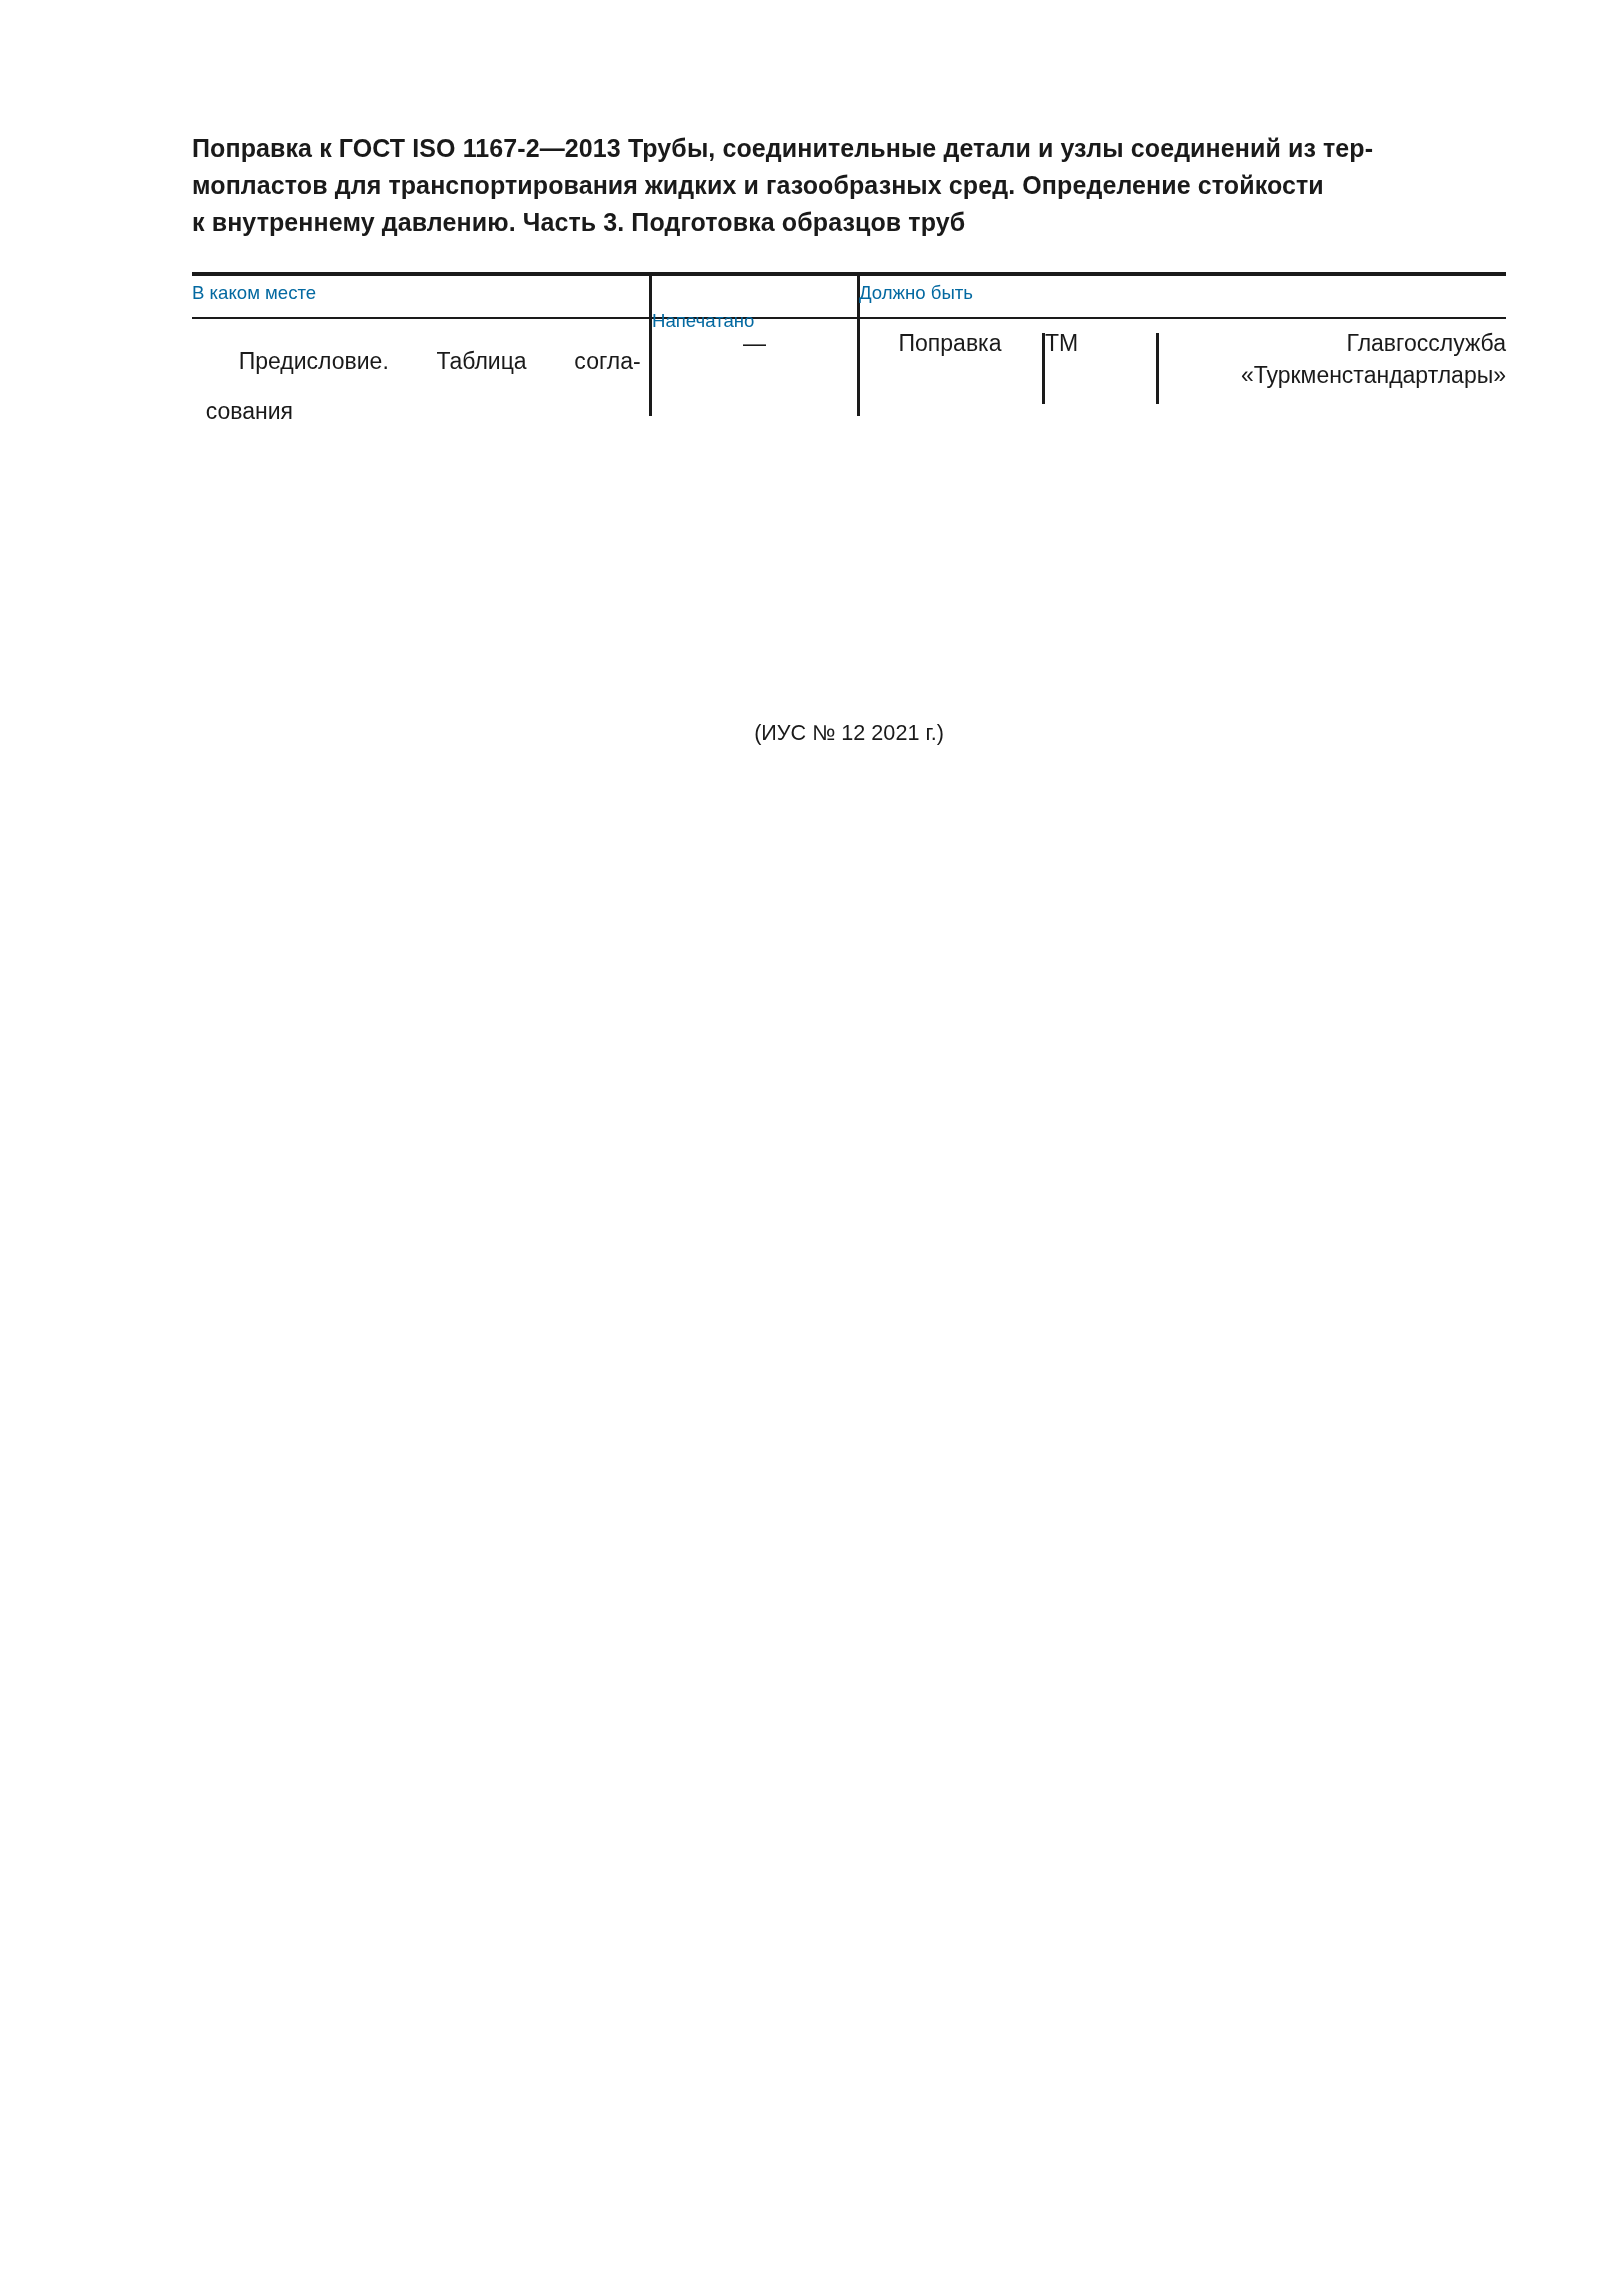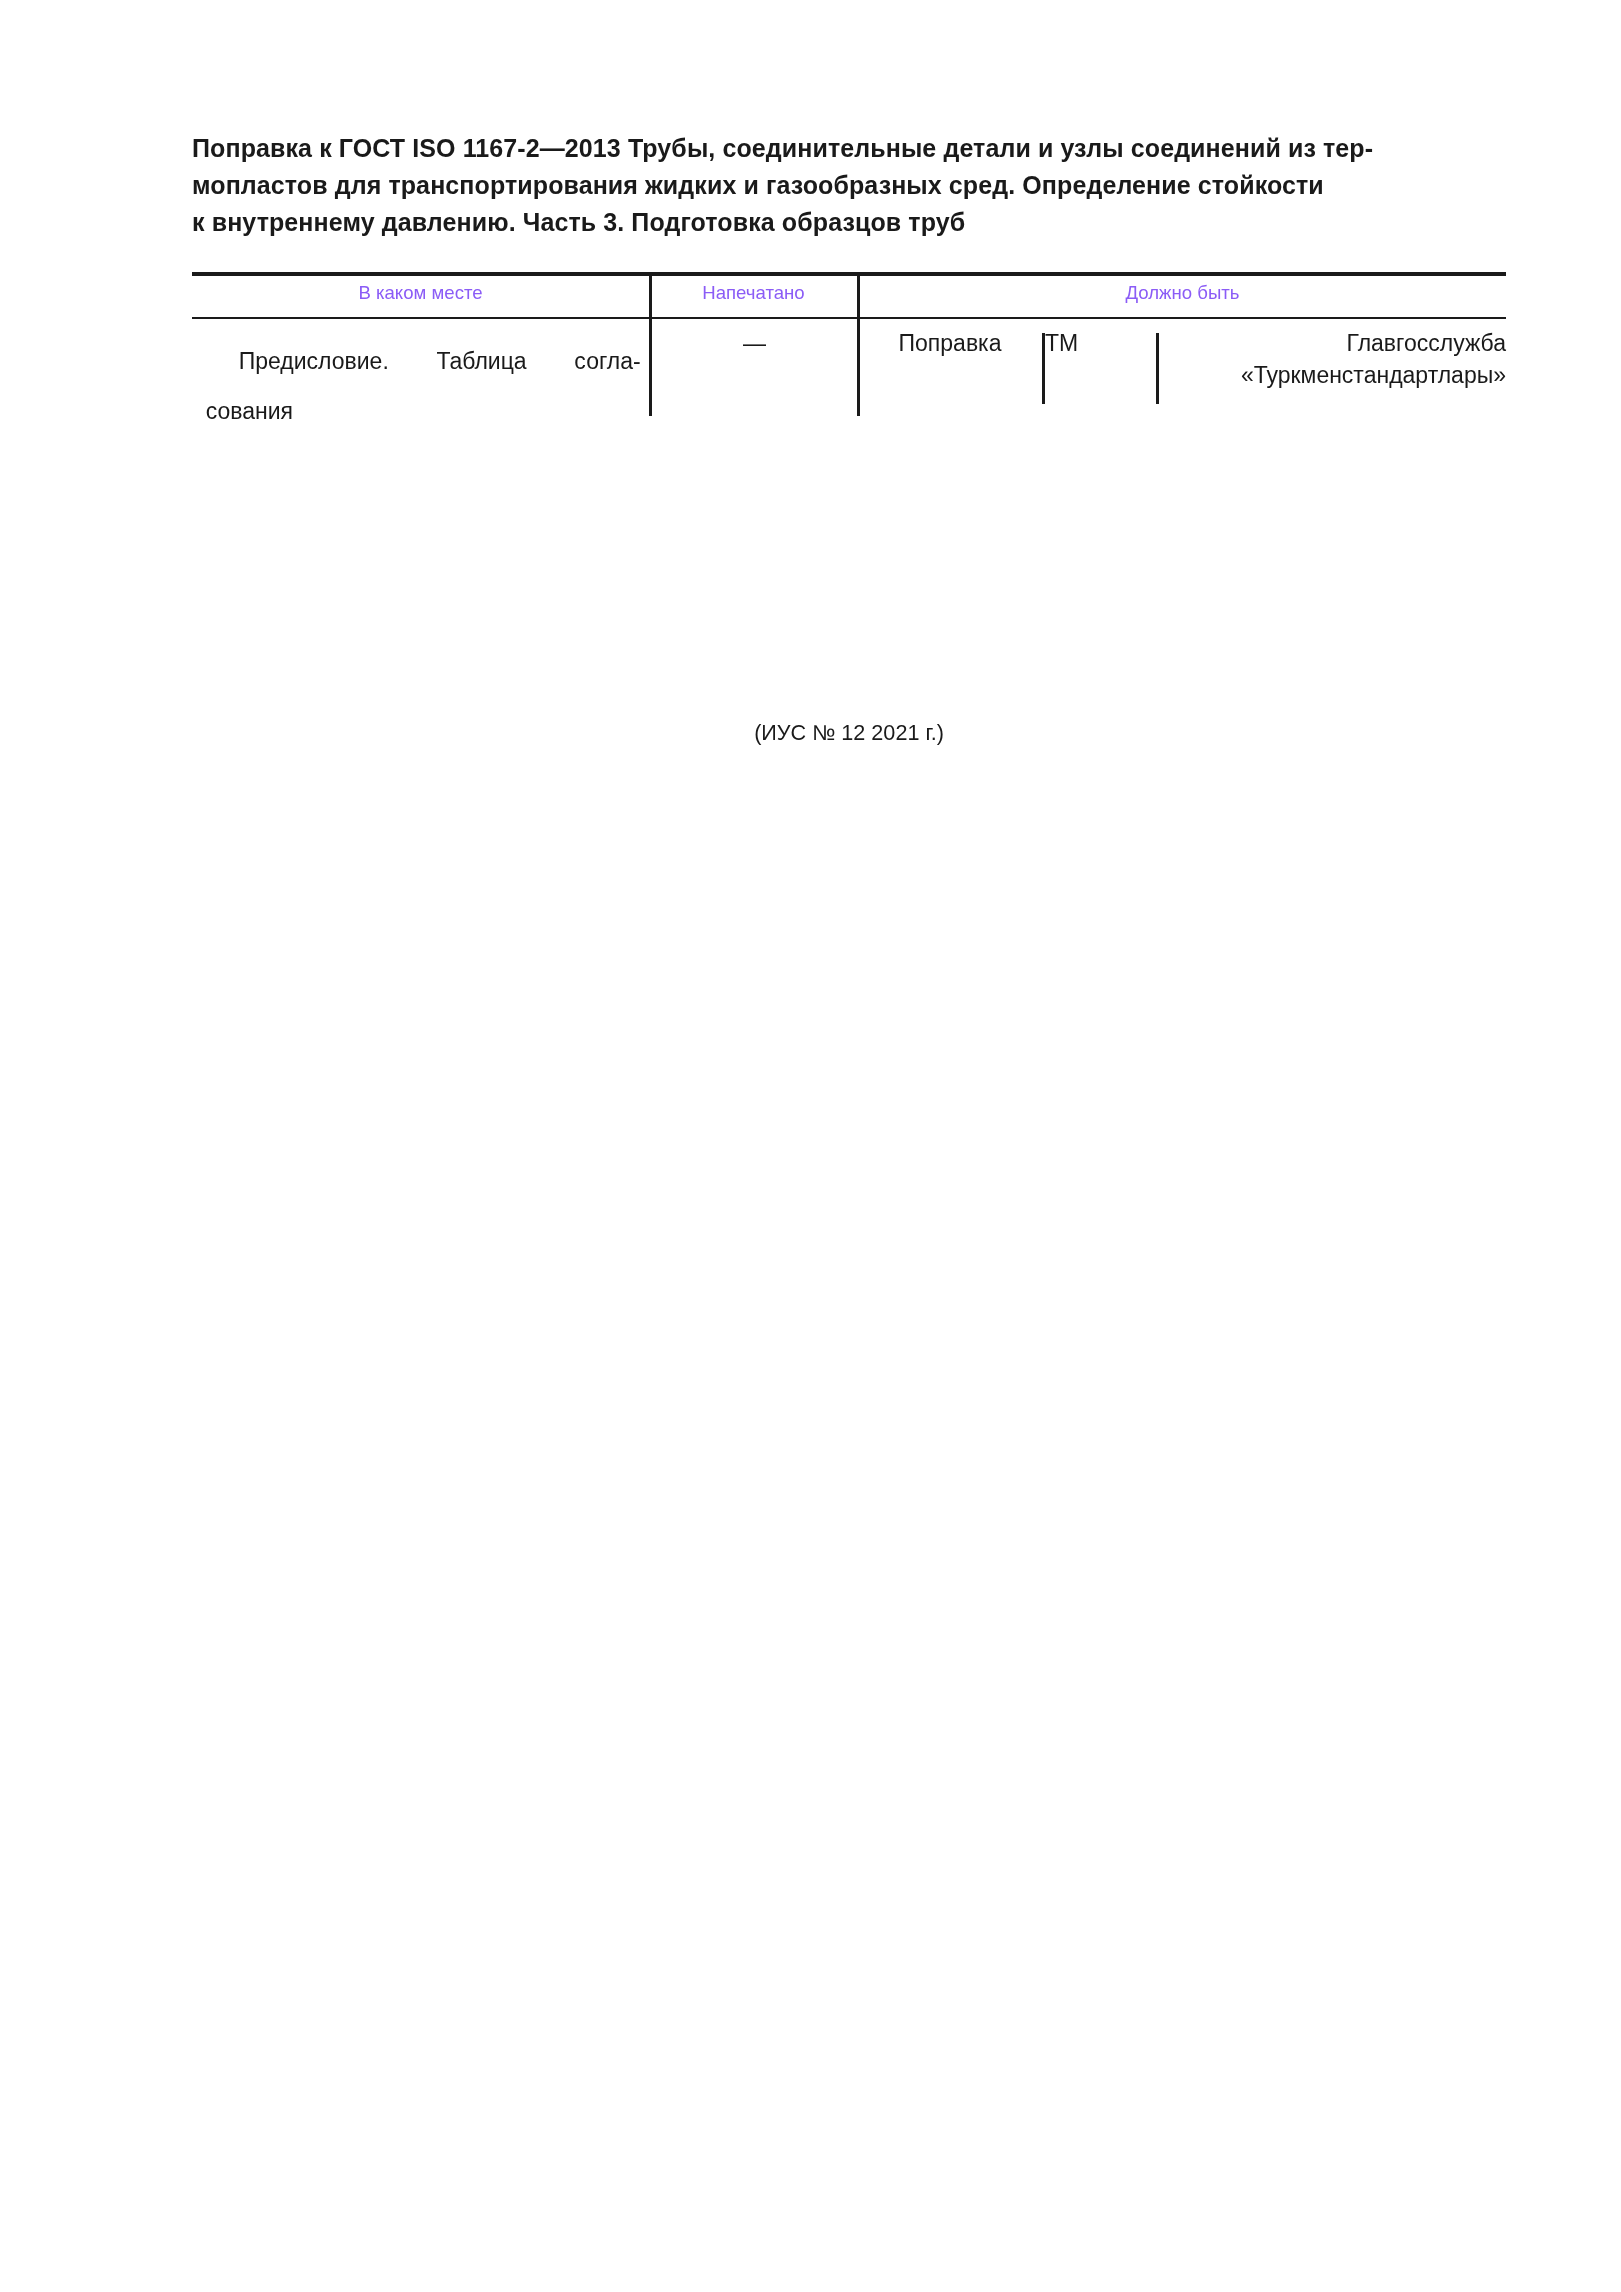--- a/index.html
+++ b/index.html
@@ -78,25 +78,25 @@
   .vdiv-a { left: 457px; top: 0px;  height: 144px; }
   .vdiv-b { left: 665px; top: 0px;  height: 144px; }
   .vdiv-c { left: 850px; top: 61px; height: 71px; }
   .vdiv-d { left: 964px; top: 61px; height: 71px; }
 
   .th {
     position: absolute;
     top: 7.8px;
     font-size: 18.6px;
     line-height: 25.5px;
-    text-align: center;
-    color: #8b5cf6;
+    text-align: left;
+    color: #0369a1;
   }
   .th-where  { left: 0px;   width: 457px; }
-  .th-print  { left: 460px; width: 203px; }
+  .th-print  { left: 460px; width: 203px; margin-top: 28px; }
   .th-should { left: 667px; width: 647px; }
 
   .td {
     position: absolute;
     font-size: 23px;
     line-height: 32px;
     color: #1a1a1a;
   }
   .td-where {
     left: 0px;

